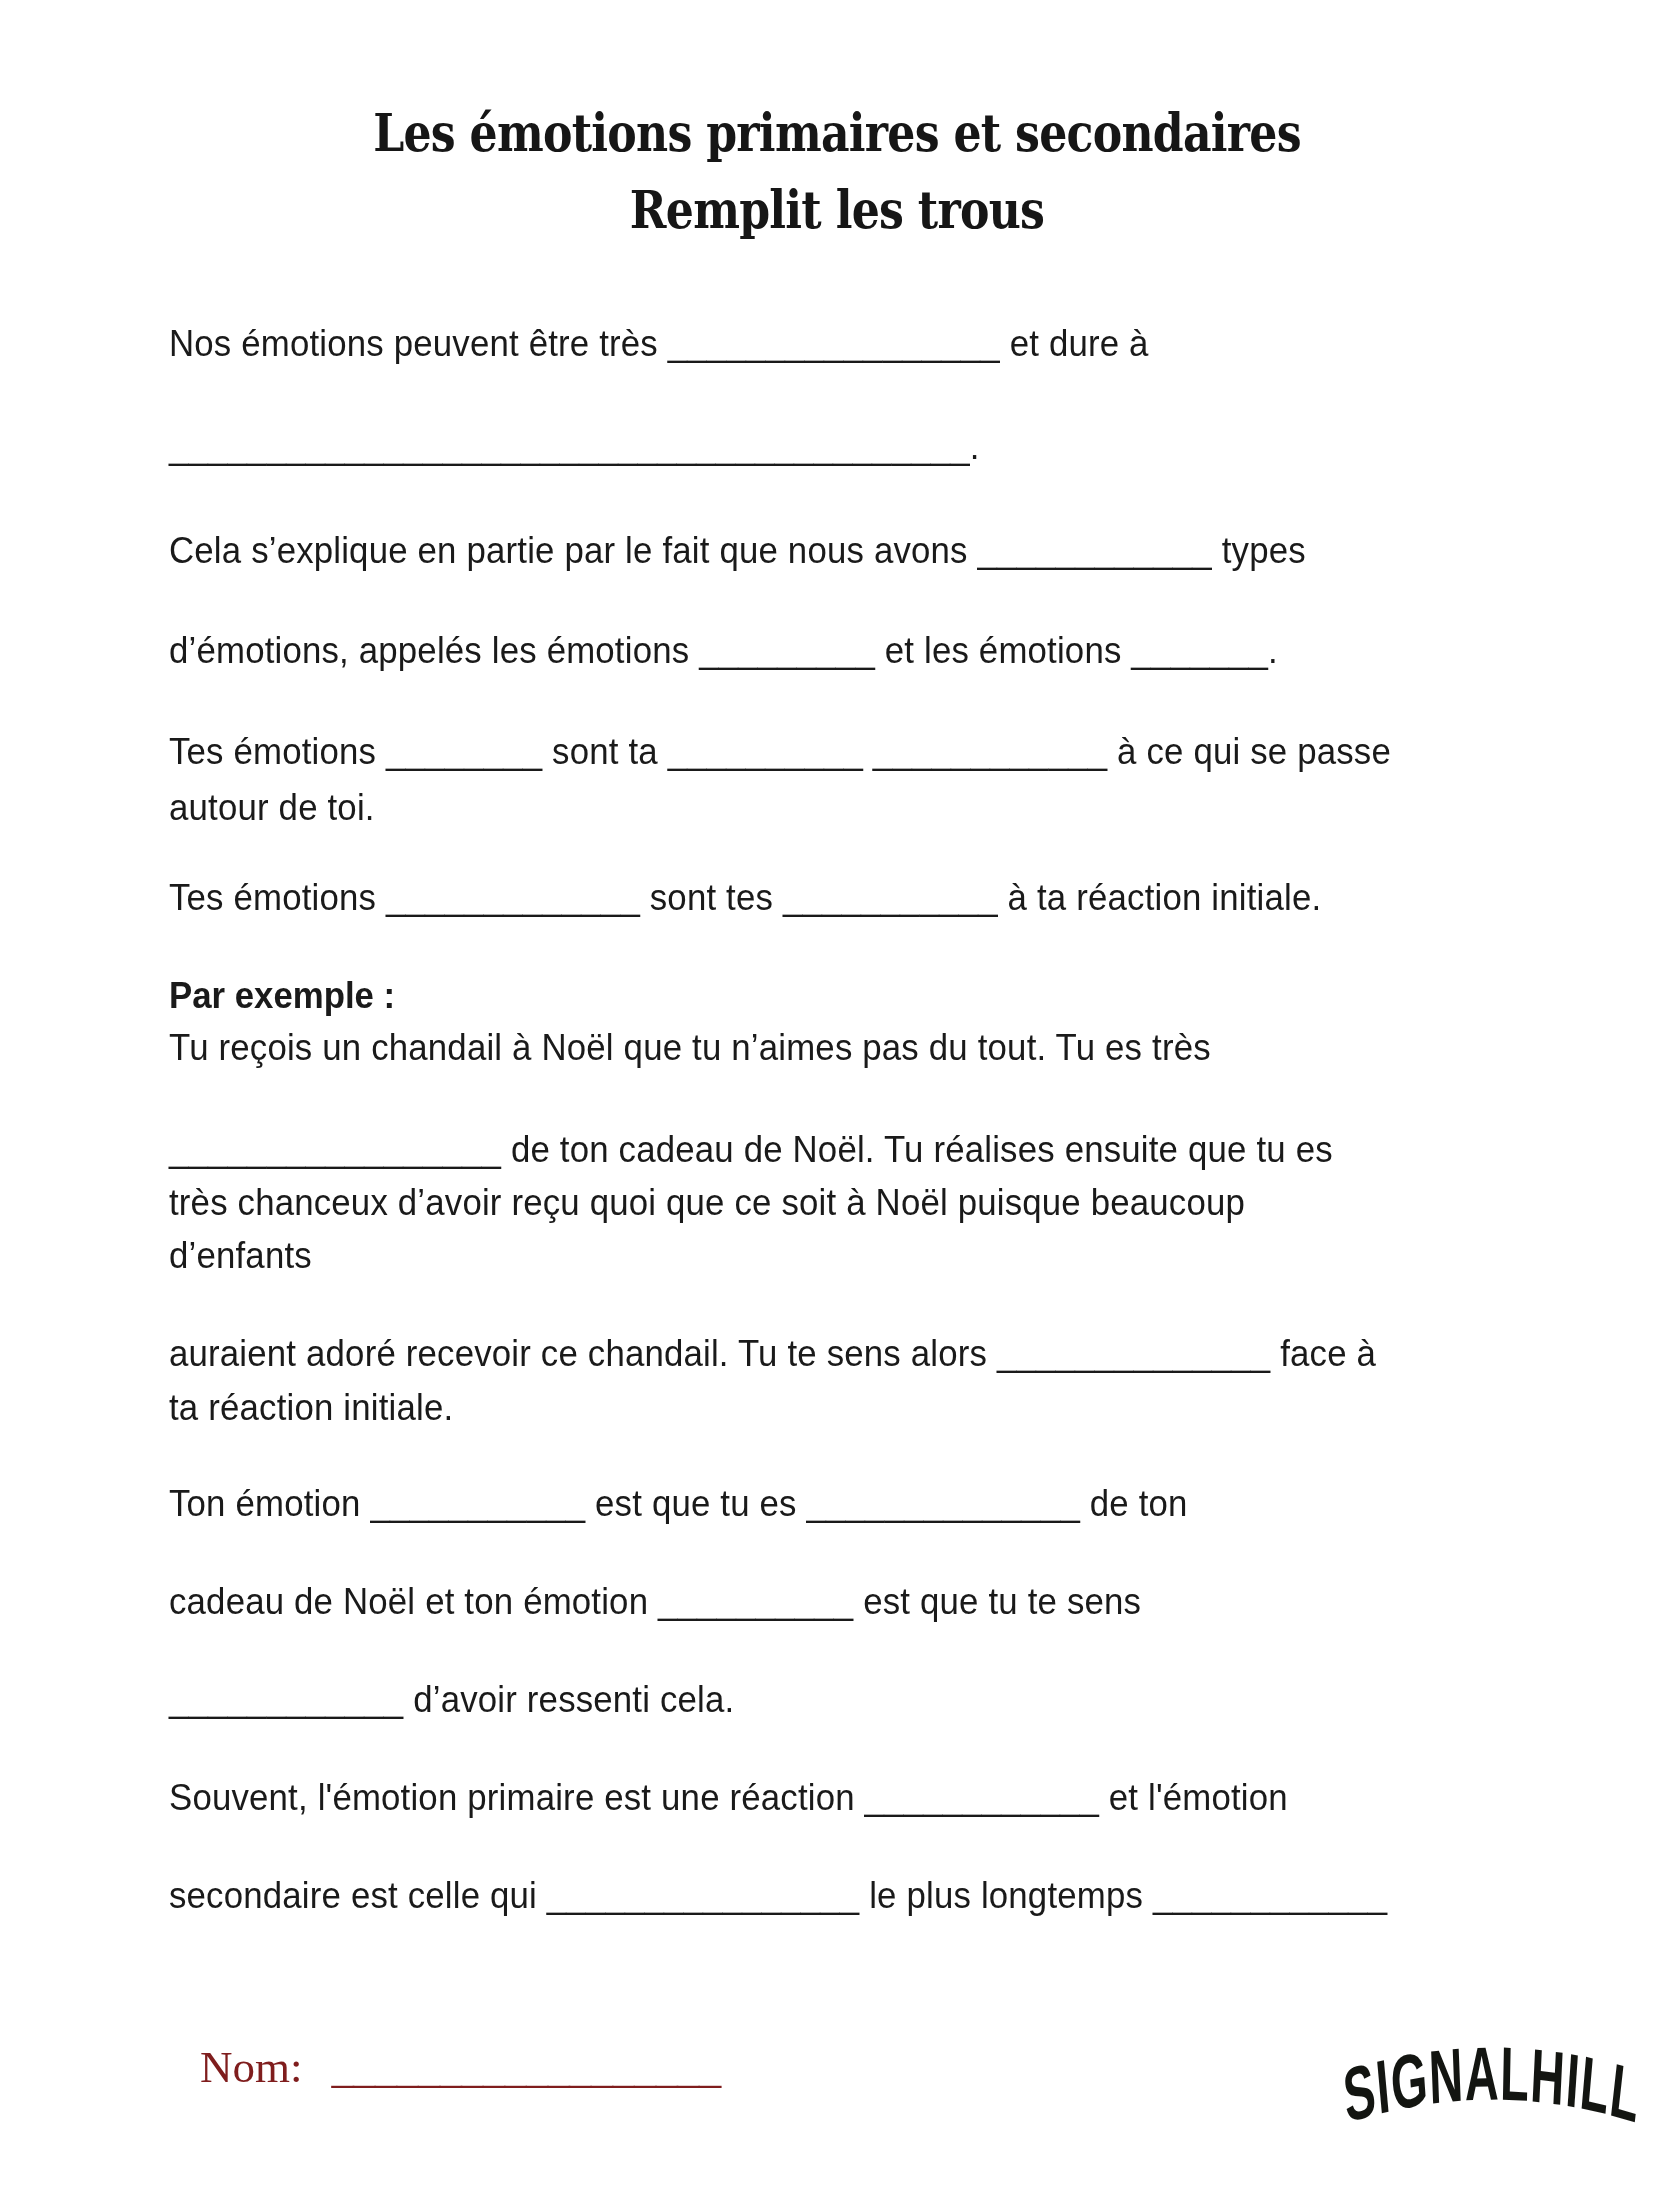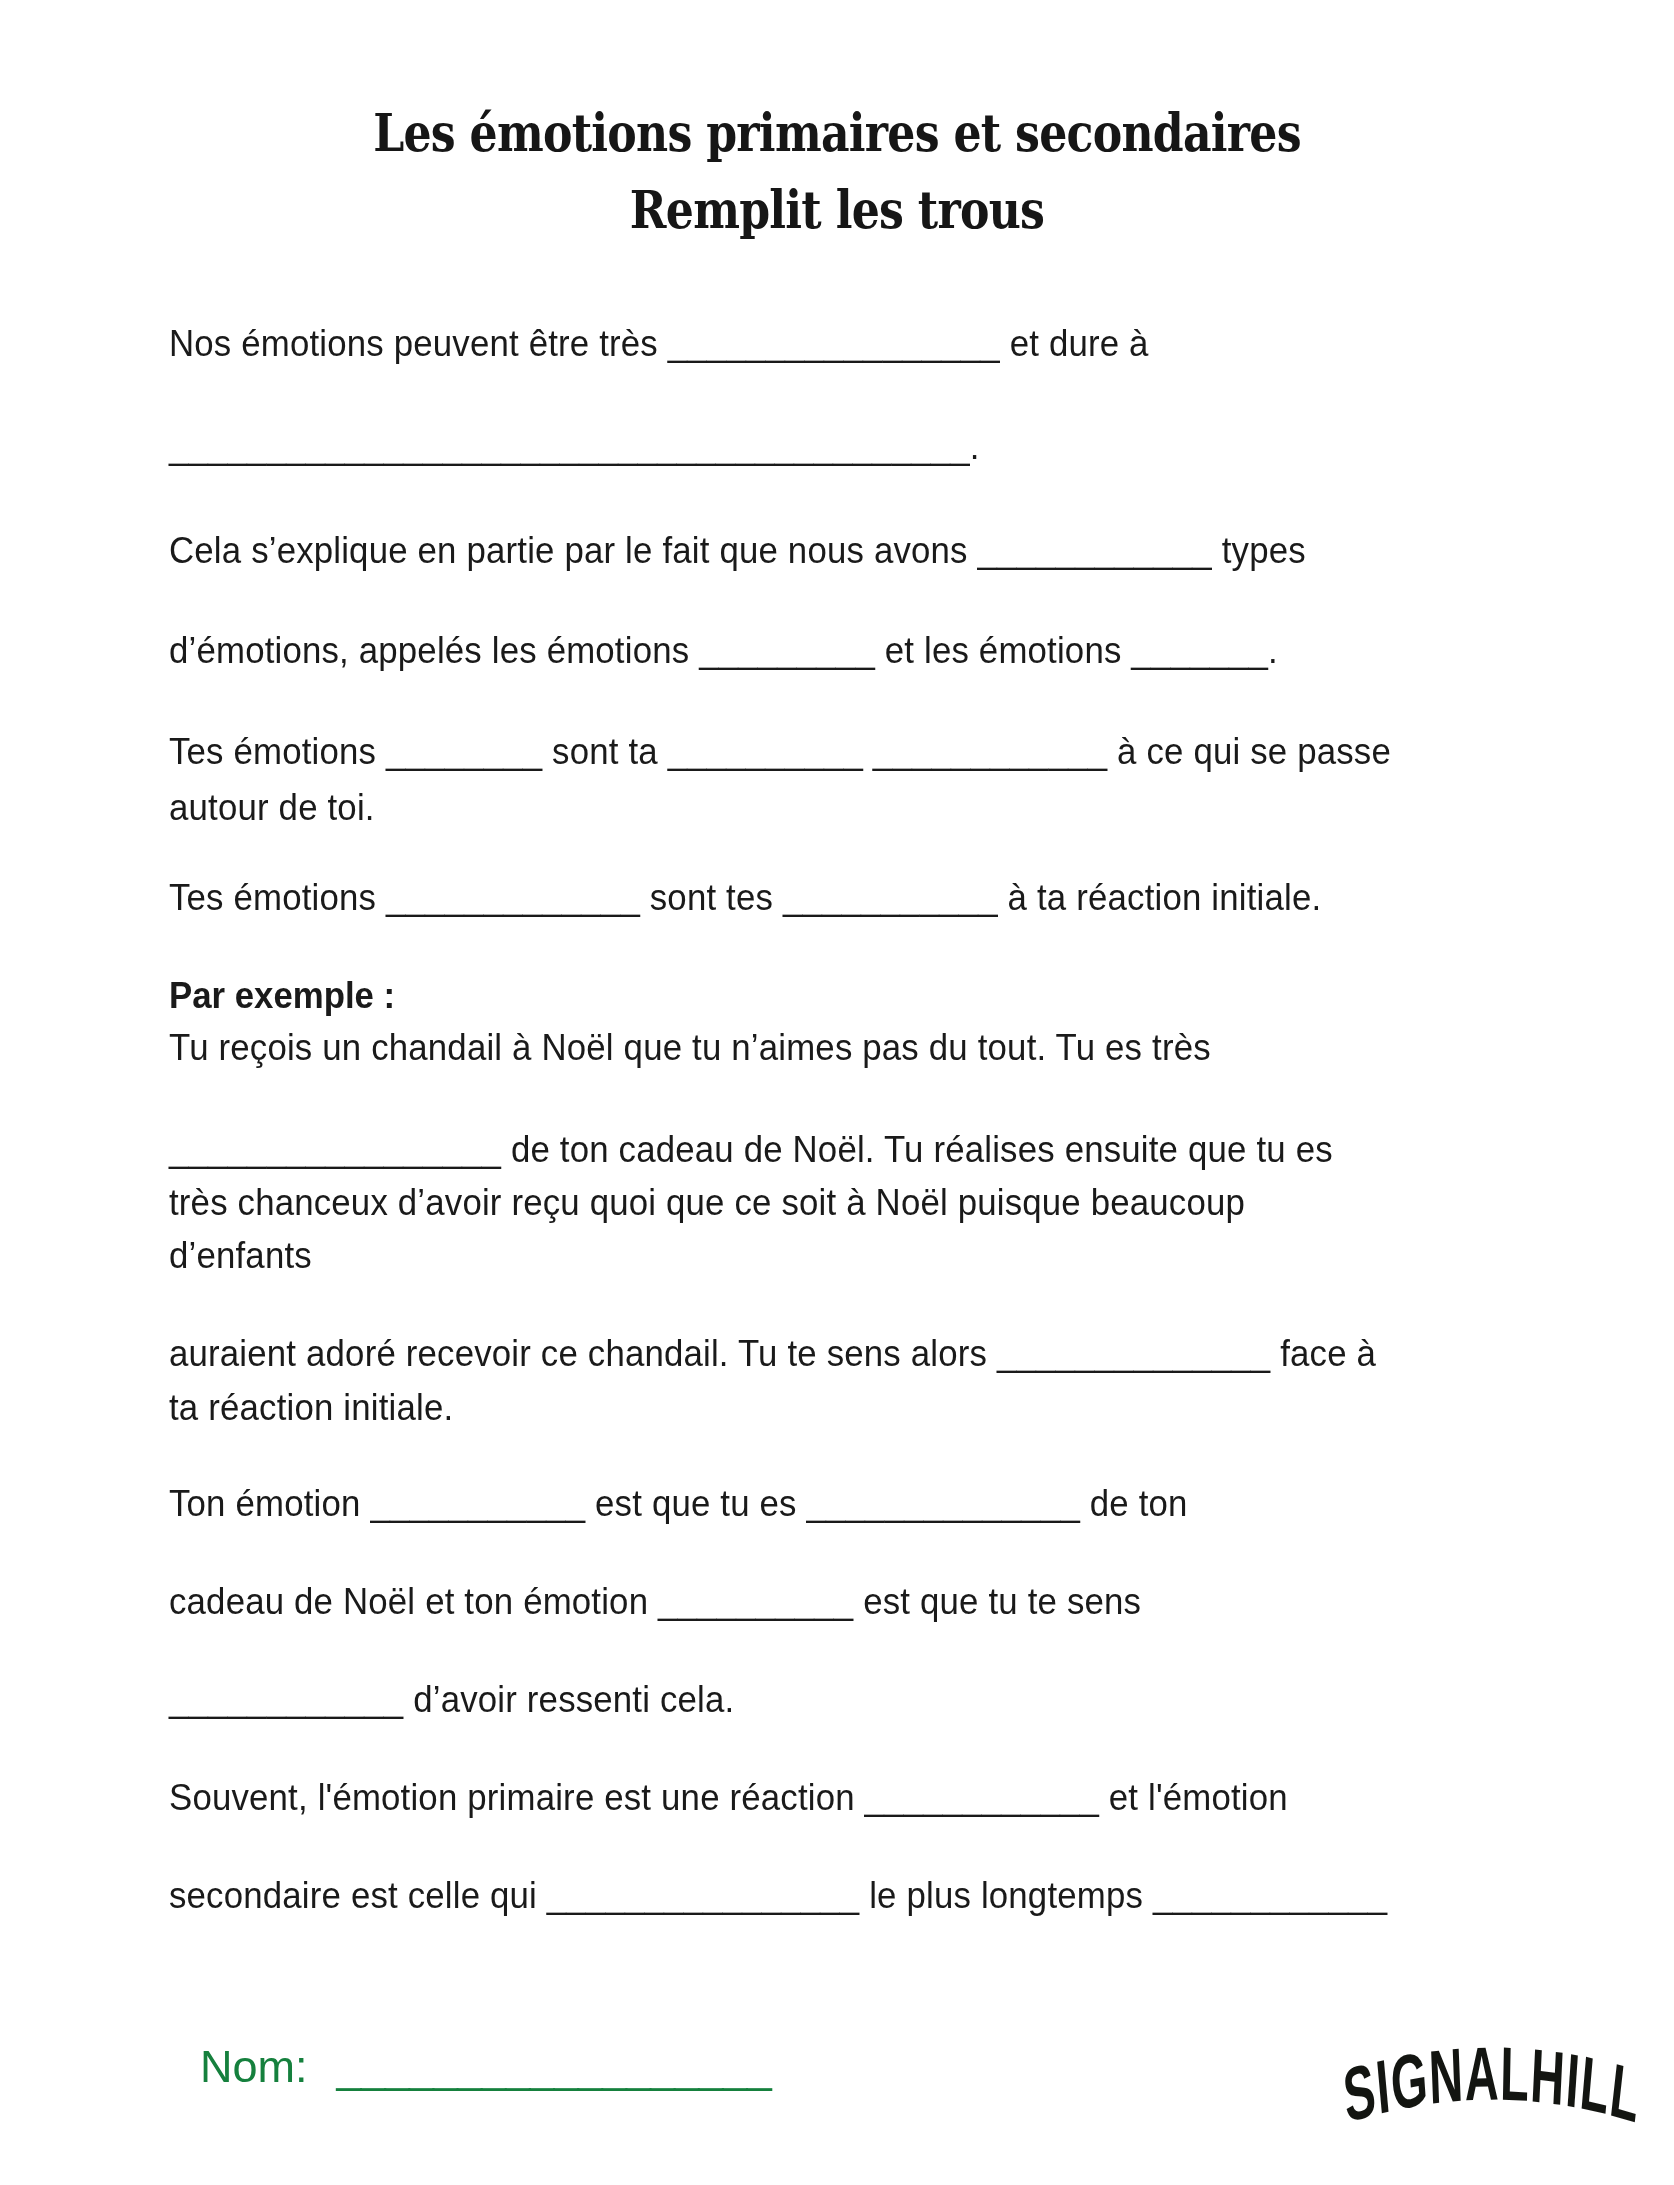--- a/index.html
+++ b/index.html
@@ -52,23 +52,23 @@
   .y-ex5{top:1335px;}
   .y-ex6{top:1389px;}
   .y-p5a{top:1485px;}
   .y-p5b{top:1583px;}
   .y-p5c{top:1681px;}
   .y-p6a{top:1779px;}
   .y-p6b{top:1877px;}
   
   .nom-line{
     position:absolute;left:200px;top:2041px;
-    font-family:Liberation Sans, sans-serif;
+    font-family:Liberation Serif, serif;
     font-size:45px;
-    color:#15803d;
+    color:#7f1d1d;
     white-space:nowrap;
   }
   .nom-line .blank{margin-left:29px;letter-spacing:-0.9px;}
   
   .logo{
     position:absolute;left:1332px;top:2029px;
   }
 </style>
 </head>
 <body>

